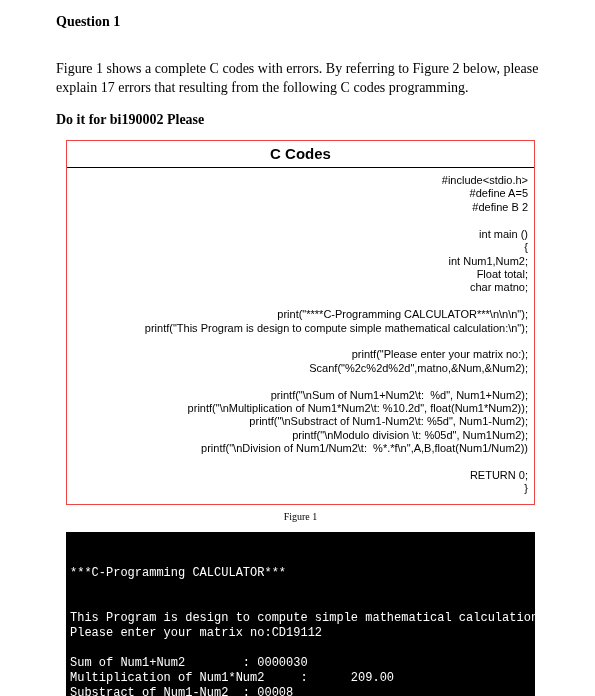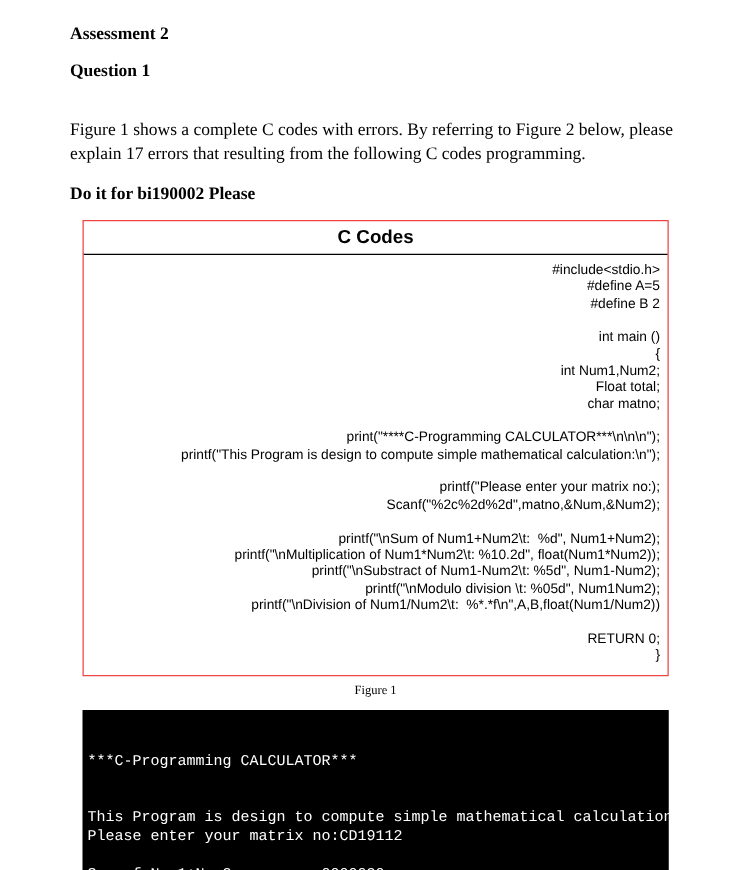--- a/index.html
+++ b/index.html
@@ -60,21 +60,20 @@
     margin: 2px 10px 4px 10px;
     white-space: pre;
   }
   .terminal pre { margin: 0; white-space: pre; font-family: inherit; }
 </style>
 </head>
 <body>
 
 <div class="page">
 
-  <div class="h-title">Assessment 2</div>
 
   <div class="h-sub">Question 1</div>
 
   <p class="para">Figure 1 shows a complete C codes with errors. By referring to Figure 2 below, please explain 17 errors that resulting from the following C codes programming.</p>
 
   <p class="do-it">Do it for bi190002 Please</p>
 
   <div class="code-box">
     <div class="ccodes-title">C Codes</div>
     <pre>#include&lt;stdio.h&gt;

